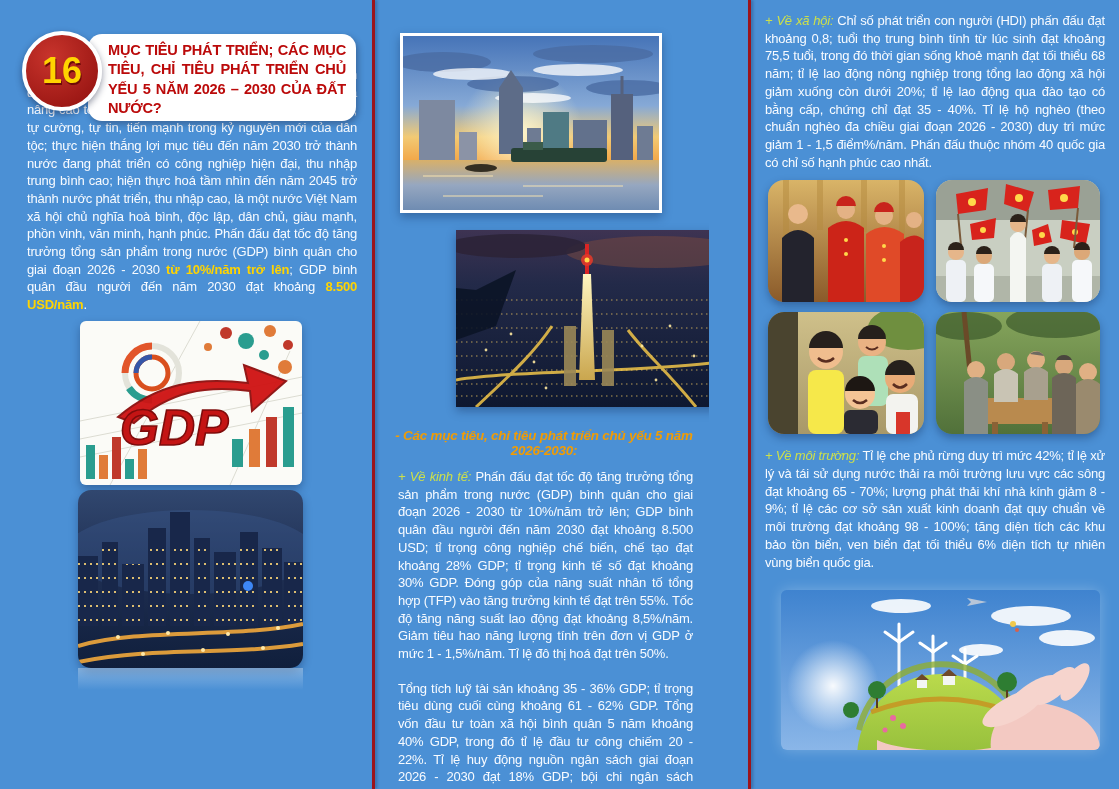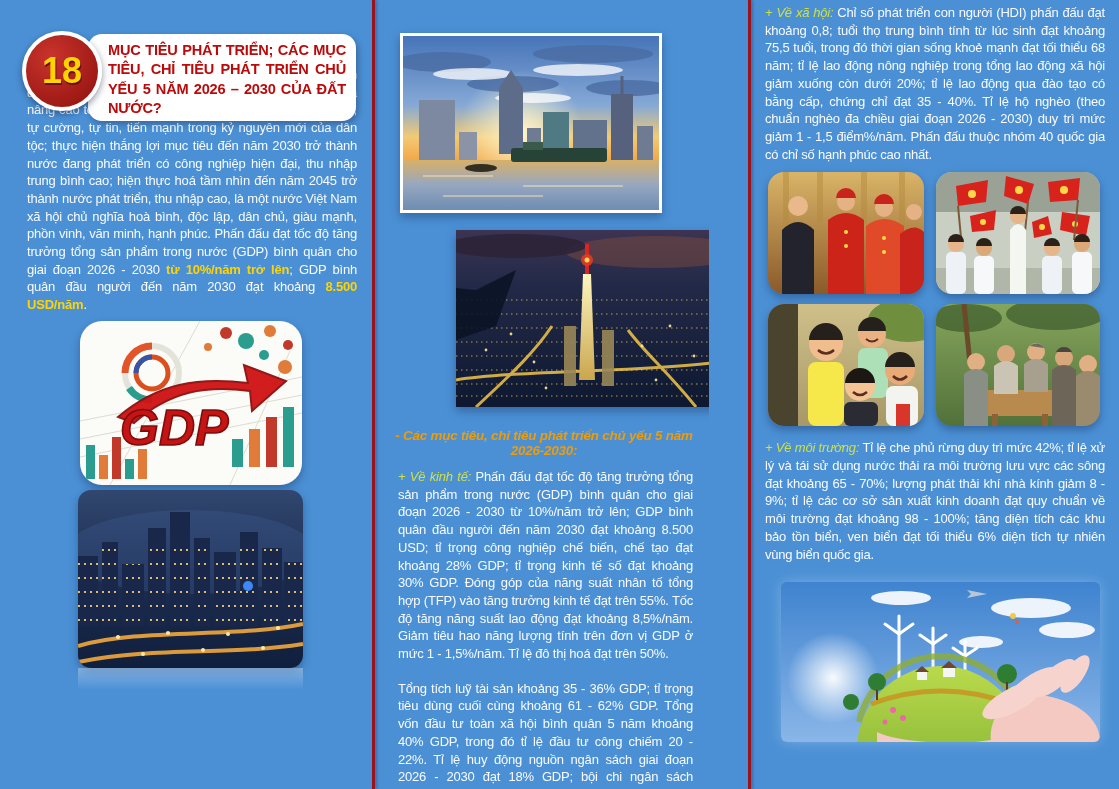--- a/index.html
+++ b/index.html
@@ -18,41 +18,41 @@
   .divider.d1{left:372px;} .divider.d2{left:748px;}
 
   .col{position:absolute; top:0; bottom:0; overflow:hidden;}
   .col-left{left:0; width:372px;}
   .col-mid{left:377px; width:332px;}
   .col-right{left:752px; width:367px;}
 
   p.para{font-size:13px; line-height:17.7px; letter-spacing:-0.2px; text-align:justify; margin:0;}
   .col-left p.para{margin:66px 15px 0 27px;}
   .col-mid p.para{margin:10px 16px 0 21px;}
-  .col-right p.para{margin:4px 14px 0 13px;}
+  .col-right p.para{margin:12px 14px 0 13px;}
 
   .para-label{color:var(--yellow); font-weight:bold; font-style:italic;}
   .para-label-green{color:var(--green-label); font-style:italic;}
   .seg-highlight{color:var(--yellow); font-weight:bold;}
 
   
   .badge{position:absolute; left:22px; top:31px; width:72px; height:72px; border-radius:50%;
     background:radial-gradient(circle at 35% 30%, #c8342c, #8f0f0d);
     border:4px solid #fff; box-shadow:0 3px 7px rgba(10,20,50,.45); z-index:3;
     display:flex; align-items:center; justify-content:center;}
   .badge span{color:var(--yellow); font-size:36px; font-weight:bold; text-shadow:1px 2px 0 #6e0a08;}
   .title-box{position:absolute; left:88px; top:34px; width:268px; min-height:64px; z-index:2;
     background:#fff; border-radius:14px; box-shadow:2px 3px 6px rgba(30,40,70,.4);
     display:flex; align-items:center; box-sizing:border-box; padding:7px 10px 2px 20px;}
   .title-box div{color:var(--title-red); font-weight:bold; font-size:14.6px; line-height:1.33;
     text-align:justify; letter-spacing:-0.2px;}
 
   .photo{display:block; overflow:hidden; box-shadow:0 4px 9px rgba(12,30,70,.35);}
   .photo svg{display:block;}
-  .gdp-photo{margin:7px 0 0 80px; width:222px; height:164px; border-radius:22px;}
+  .gdp-photo{margin:7px 0 0 80px; width:222px; height:164px; border-radius:6px;}
   .city-night{margin:5px 0 0 78px; width:225px; height:178px; border-radius:13px;}
 
   .sunset{margin:33px 0 0 23px; width:262px; height:180px; border:3px solid #fff; box-sizing:border-box;}
   .landmark{margin:17px 0 0 79px; width:262px; height:177px;}
   .mid-heading{margin:21px 10px 0 12px; color:var(--orange); font-weight:bold; font-style:italic;
     font-size:13.4px; text-align:center; letter-spacing:-0.2px;}
 
   .col-right .society{margin-top:30px;}
   .photo-grid{margin:9px 0 0 16px; width:332px; display:grid;
     grid-template-columns:156px 164px; grid-template-rows:122px 122px; gap:10px 12px;}
@@ -66,21 +66,21 @@
 </head>
 <body>
 
 <div class="canvas">
 
   <div class="divider d1"></div>
   <div class="divider d2"></div>
 
   <div class="col col-left">
     <div class="badge">
-      <span>18</span>
+      <span>16</span>
     </div>
     <div class="title-box">
       <div>MỤC TIÊU PHÁT TRIỂN; CÁC MỤC TIÊU, CHỈ TIÊU PHÁT TRIỂN CHỦ YẾU 5 NĂM 2026 – 2030 CỦA ĐẤT NƯỚC?</div>
     </div>
 
     <p class="para">
       <span class="para-label">- Mục tiêu phát triển:</span><span><span class="seg-normal"> Giữ vững môi trường hoà bình, ổn định; phát triển nhanh, bền vững đất nước; cải thiện và nâng cao toàn diện đời sống nhân dân; tự chủ chiến lược, tự cường, tự tin, tiến mạnh trong kỷ nguyên mới của dân tộc; thực hiện thắng lợi mục tiêu đến năm 2030 trở thành nước đang phát triển có công nghiệp hiện đại, thu nhập trung bình cao; hiện thực hoá tầm nhìn đến năm 2045 trở thành nước phát triển, thu nhập cao, là một nước Việt Nam xã hội chủ nghĩa hoà bình, độc lập, dân chủ, giàu mạnh, phồn vinh, văn minh, hạnh phúc. Phấn đấu đạt tốc độ tăng trưởng tổng sản phẩm trong nước (GDP) bình quân cho giai đoạn 2026 - 2030 </span><span class="seg-highlight">từ 10%/năm trở lên</span><span class="seg-normal">; GDP bình quân đầu người đến năm 2030 đạt khoảng </span><span class="seg-highlight">8.500 USD/năm</span><span class="seg-normal">.</span></span>
     </p>
 
     <div class="photo gdp-photo">

